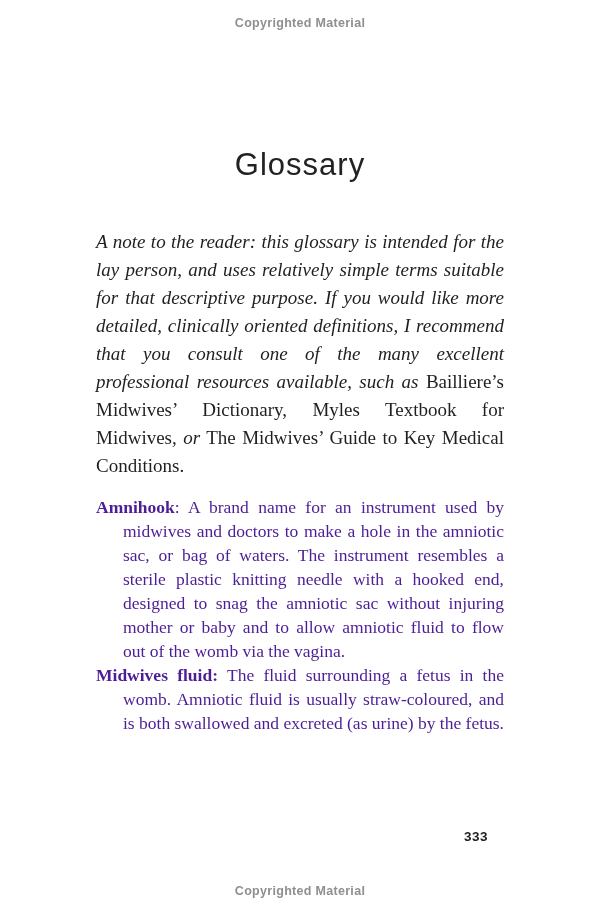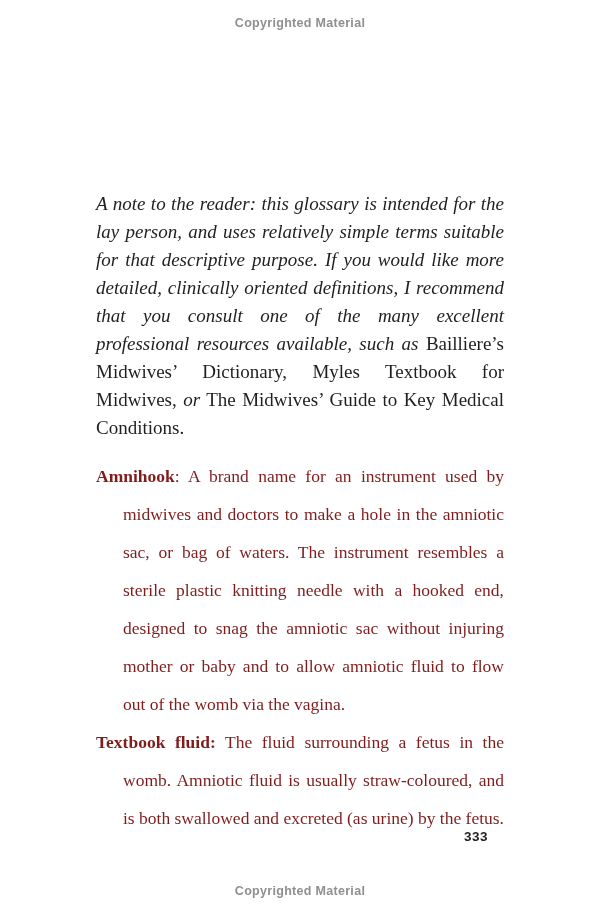--- a/index.html
+++ b/index.html
@@ -48,23 +48,23 @@
     line-height: 28px;
     text-align: justify;
     color: #1f1f1f;
   }
   p.note .it { font-style: italic; }
   p.entry {
     margin-top: 0;
     padding-left: 27px;
     text-indent: -27px;
     font-size: 17.5px;
-    line-height: 38px;
+    line-height: 24px;
     text-align: justify;
-    color: #7f1d1d;
+    color: #4c1d95;
   }
   p.note + p.entry { margin-top: 15px; }
   p.entry .term { font-weight: 700; }
   .page-number {
     position: absolute;
     top: 829px;
     right: 112px;
     font-family: "Liberation Sans", sans-serif;
     font-size: 13.5px;
     font-weight: 700;
@@ -74,26 +74,27 @@
 </style>
 </head>
 <body>
 
 <div class="page">
 
   <div class="copyright top">Copyrighted Material</div>
 
   <div class="content">
 
+    <h1 class="title">Glossary</h1>
 
     <p class="note"><span class="it">A note to the reader: this glossary is intended for the lay person, and uses relatively simple terms suitable for that descriptive purpose. If you would like more detailed, clinically oriented definitions, I recommend that you consult one of the many excellent professional resources available, such as </span><span>Bailliere’s Midwives’ Dictionary, Myles Textbook for Midwives,</span><span class="it"> or</span><span> The Midwives’ Guide to Key Medical Conditions.</span></p>
 
     <p class="entry"><b class="term">Amnihook</b><span>: </span><span>A brand name for an instrument used by midwives and doctors to make a hole in the amniotic sac, or bag of waters. The instrument resembles a sterile plastic knitting needle with a hooked end, designed to snag the amniotic sac without injuring mother or baby and to allow amniotic fluid to flow out of the womb via the vagina.</span></p>
 
-    <p class="entry"><b class="term">Textbook fluid:</b><span> </span><span>The fluid surrounding a fetus in the womb. Amniotic fluid is usually straw-coloured, and is both swallowed and excreted (as urine) by the fetus.</span></p>
+    <p class="entry"><b class="term">Midwives fluid:</b><span> </span><span>The fluid surrounding a fetus in the womb. Amniotic fluid is usually straw-coloured, and is both swallowed and excreted (as urine) by the fetus.</span></p>
 
   </div>
 
   <div class="page-number">333</div>
 
   <div class="copyright bottom">Copyrighted Material</div>
 
 </div>
 
 </body></html>

